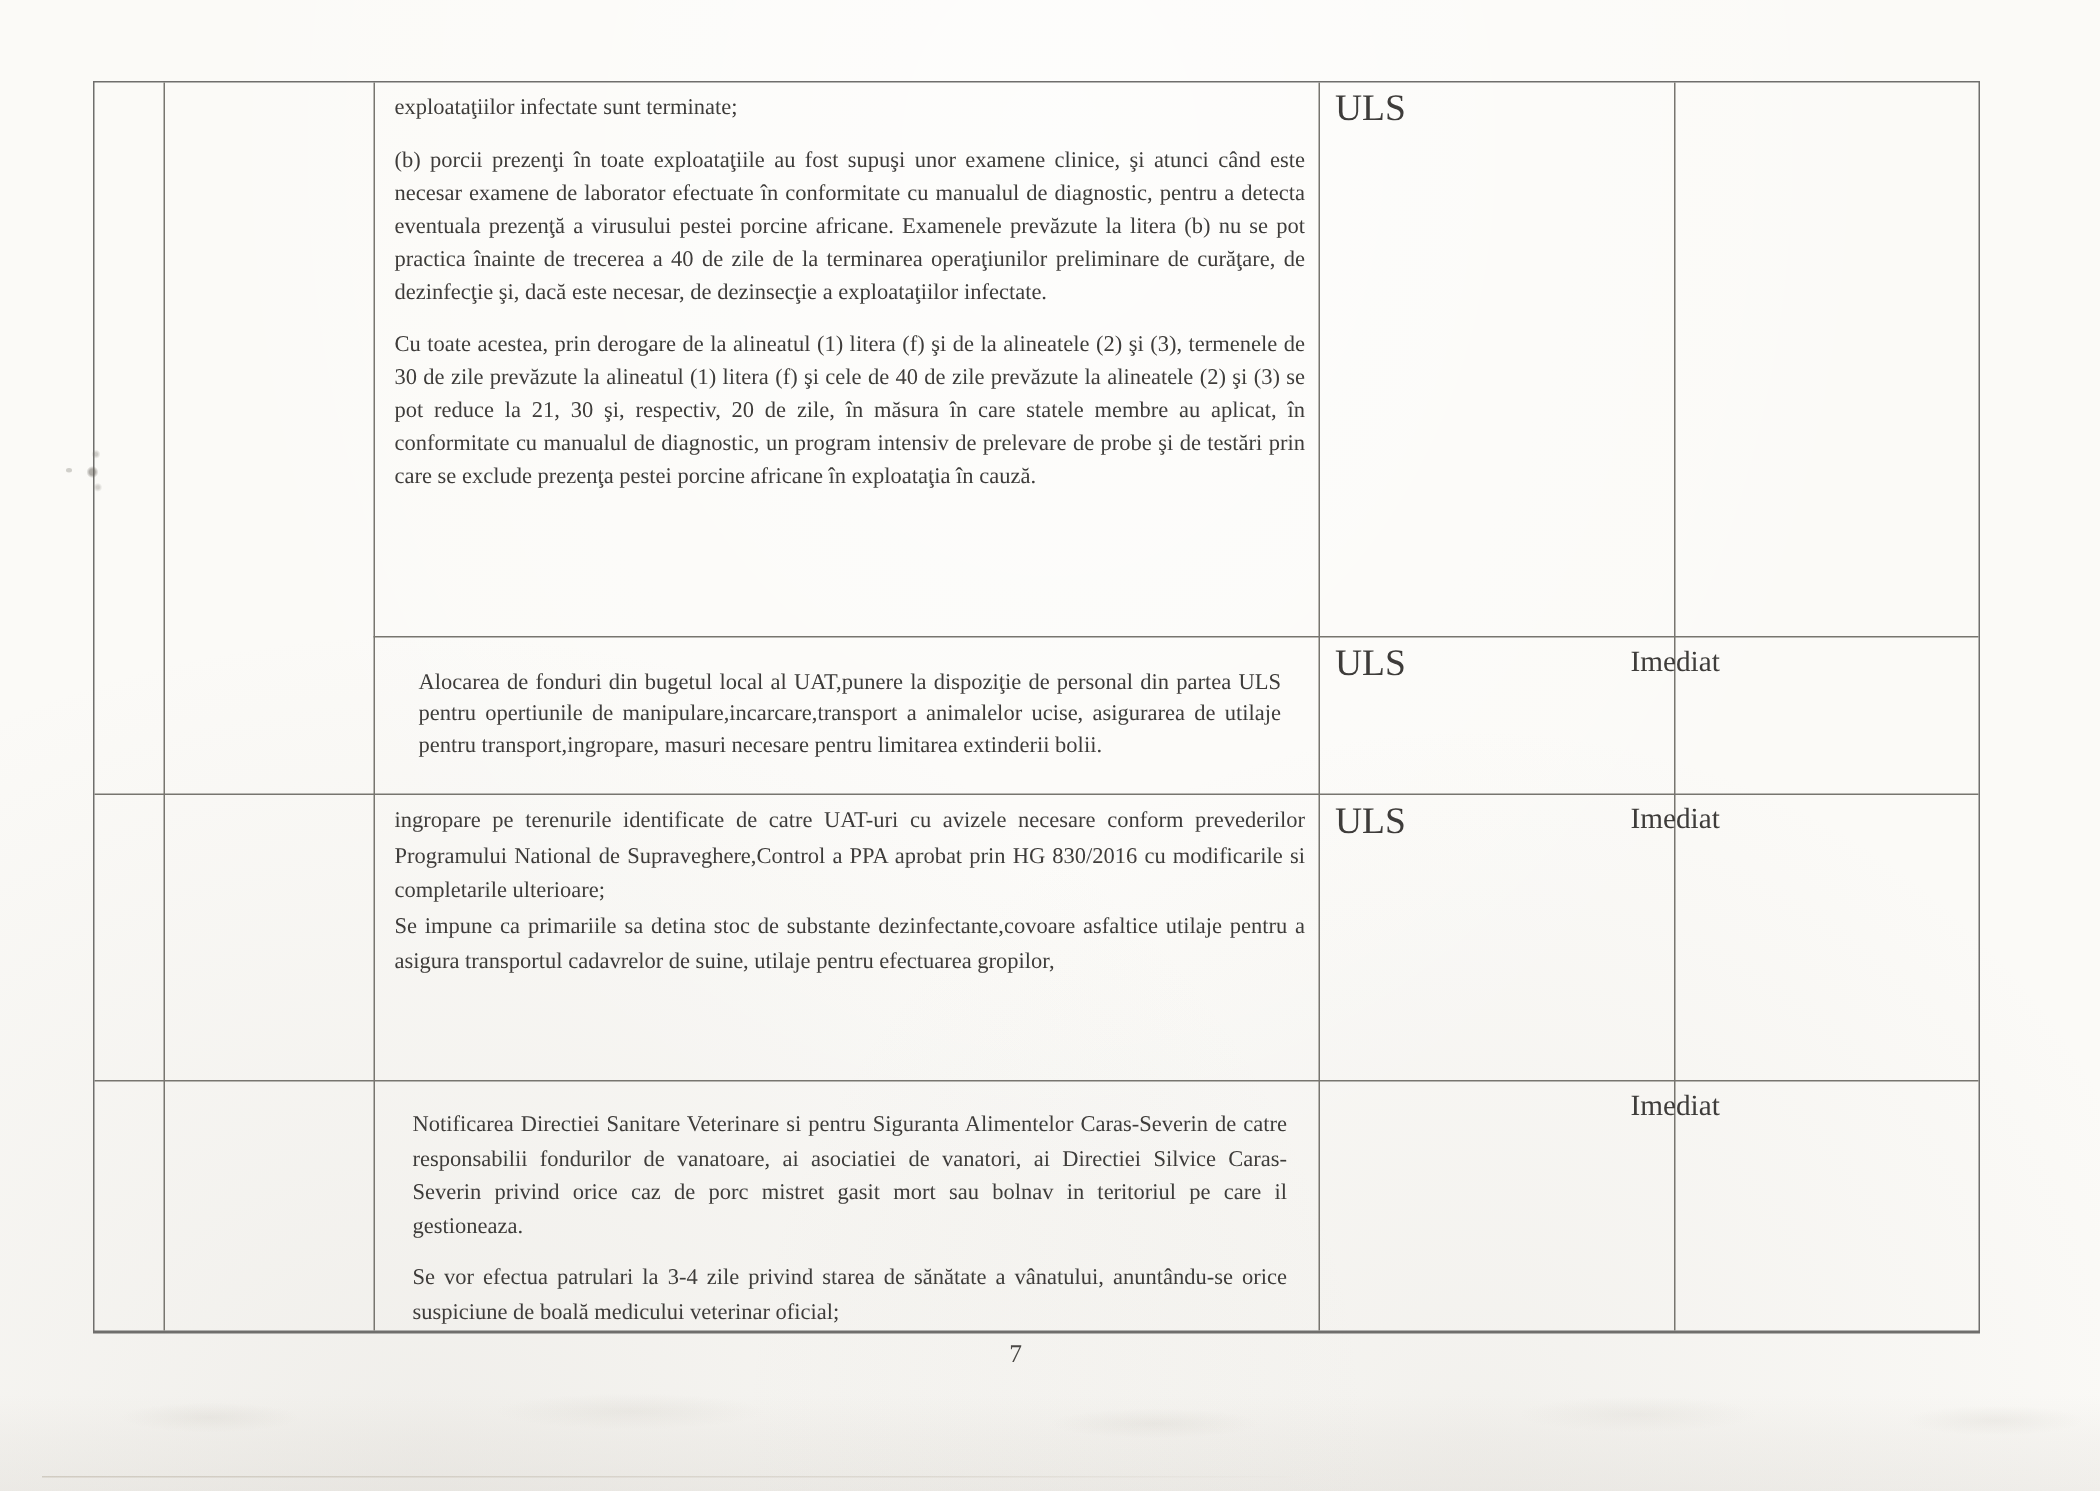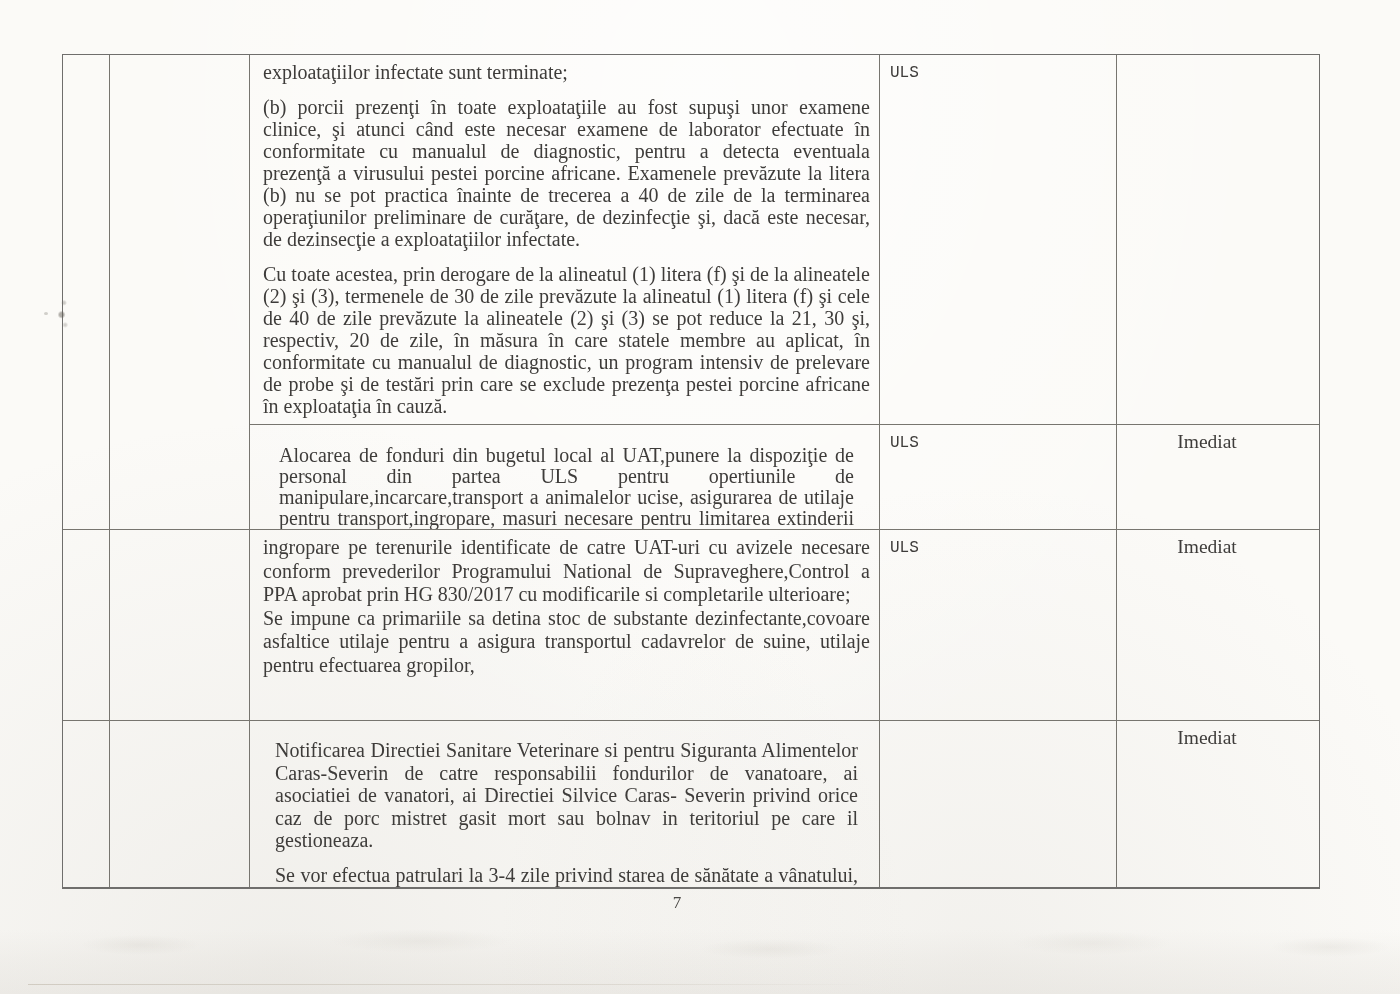--- a/index.html
+++ b/index.html
@@ -37,27 +37,27 @@
   .v-col1 { left: 46px; }
   .v-col2 { left: 186px; }
   .v-col3 { left: 816px; }
   .v-col4 { left: 1053px; }
   .h-row1 { top: 369px; left: 186px; right: 0; }   
   .h-row2 { top: 474px; left: 0; right: 0; }
   .h-row3 { top: 665px; left: 0; right: 0; }
   
   .cell { position: absolute; box-sizing: border-box; overflow: hidden; }
   .cell-text { left: 187px; width: 629px; padding: 6px 9px 4px 13px; text-align: justify; }
-  .cell-resp { left: 817px; width: 236px; padding: 6px 6px 4px 10px; font-size: 16px; line-height: 24px; font-family: Liberation Mono, monospace; }
-  .cell-term { left: 1042px; width: 204px; padding: 6px 4px; text-align: center; font-size: 19.5px; }
+  .cell-resp { left: 817px; width: 236px; padding: 6px 6px 4px 10px; font-size: 25px; line-height: 24px; }
+  .cell-term { left: 1020px; width: 204px; padding: 6px 4px; text-align: left; font-size: 19.5px; }
   .r1 { top: 0;     height: 369px; }
   .r2 { top: 370px; height: 104px; }
   .r3 { top: 475px; height: 190px; }
   .r4 { top: 666px; height: 167px; }
-  .cell-text p { margin: 0 0 13px 0; font-size: 20px; }
+  .cell-text p { margin: 0 0 13px 0; font-size: 15px; }
   .row1-text p { line-height: 22px; }
   .row2-text { padding-top: 4px; }
   .row2-text p { margin: 16px; line-height: 21px; }
   .row3-text p { margin: 0; line-height: 23.6px; }
   .row4-text p { margin: 12px; line-height: 22.6px; }
   .sans-line {
     font-family: "Liberation Sans", "DejaVu Sans", sans-serif;
     font-size: 17.5px !important;
     letter-spacing: 0.2px;
   }
@@ -130,21 +130,21 @@
       <p>Alocarea de fonduri din bugetul local al UAT,punere la dispoziţie de personal din partea ULS pentru opertiunile de manipulare,incarcare,transport a animalelor ucise, asigurarea de utilaje pentru transport,ingropare,  masuri necesare pentru limitarea extinderii bolii.</p>
     </div>
     <div class="cell cell-resp r2">
       <span>ULS</span>
     </div>
     <div class="cell cell-term r2">
       <span>Imediat</span>
     </div>
 
     <div class="cell cell-text r3 row3-text">
-      <p>ingropare  pe terenurile identificate de catre UAT-uri cu avizele necesare conform prevederilor Programului National de Supraveghere,Control a PPA aprobat prin HG 830/2017 cu modificarile si completarile ulterioare;</p>
+      <p>ingropare  pe terenurile identificate de catre UAT-uri cu avizele necesare conform prevederilor Programului National de Supraveghere,Control a PPA aprobat prin HG 830/2016 cu modificarile si completarile ulterioare;</p>
       <p>Se impune ca primariile sa detina stoc de substante dezinfectante,covoare asfaltice utilaje pentru a asigura transportul cadavrelor de suine, utilaje pentru efectuarea gropilor,</p>
     </div>
     <div class="cell cell-resp r3">
       <span>ULS</span>
     </div>
     <div class="cell cell-term r3">
       <span>Imediat</span>
     </div>
 
     <div class="cell cell-text r4 row4-text">

